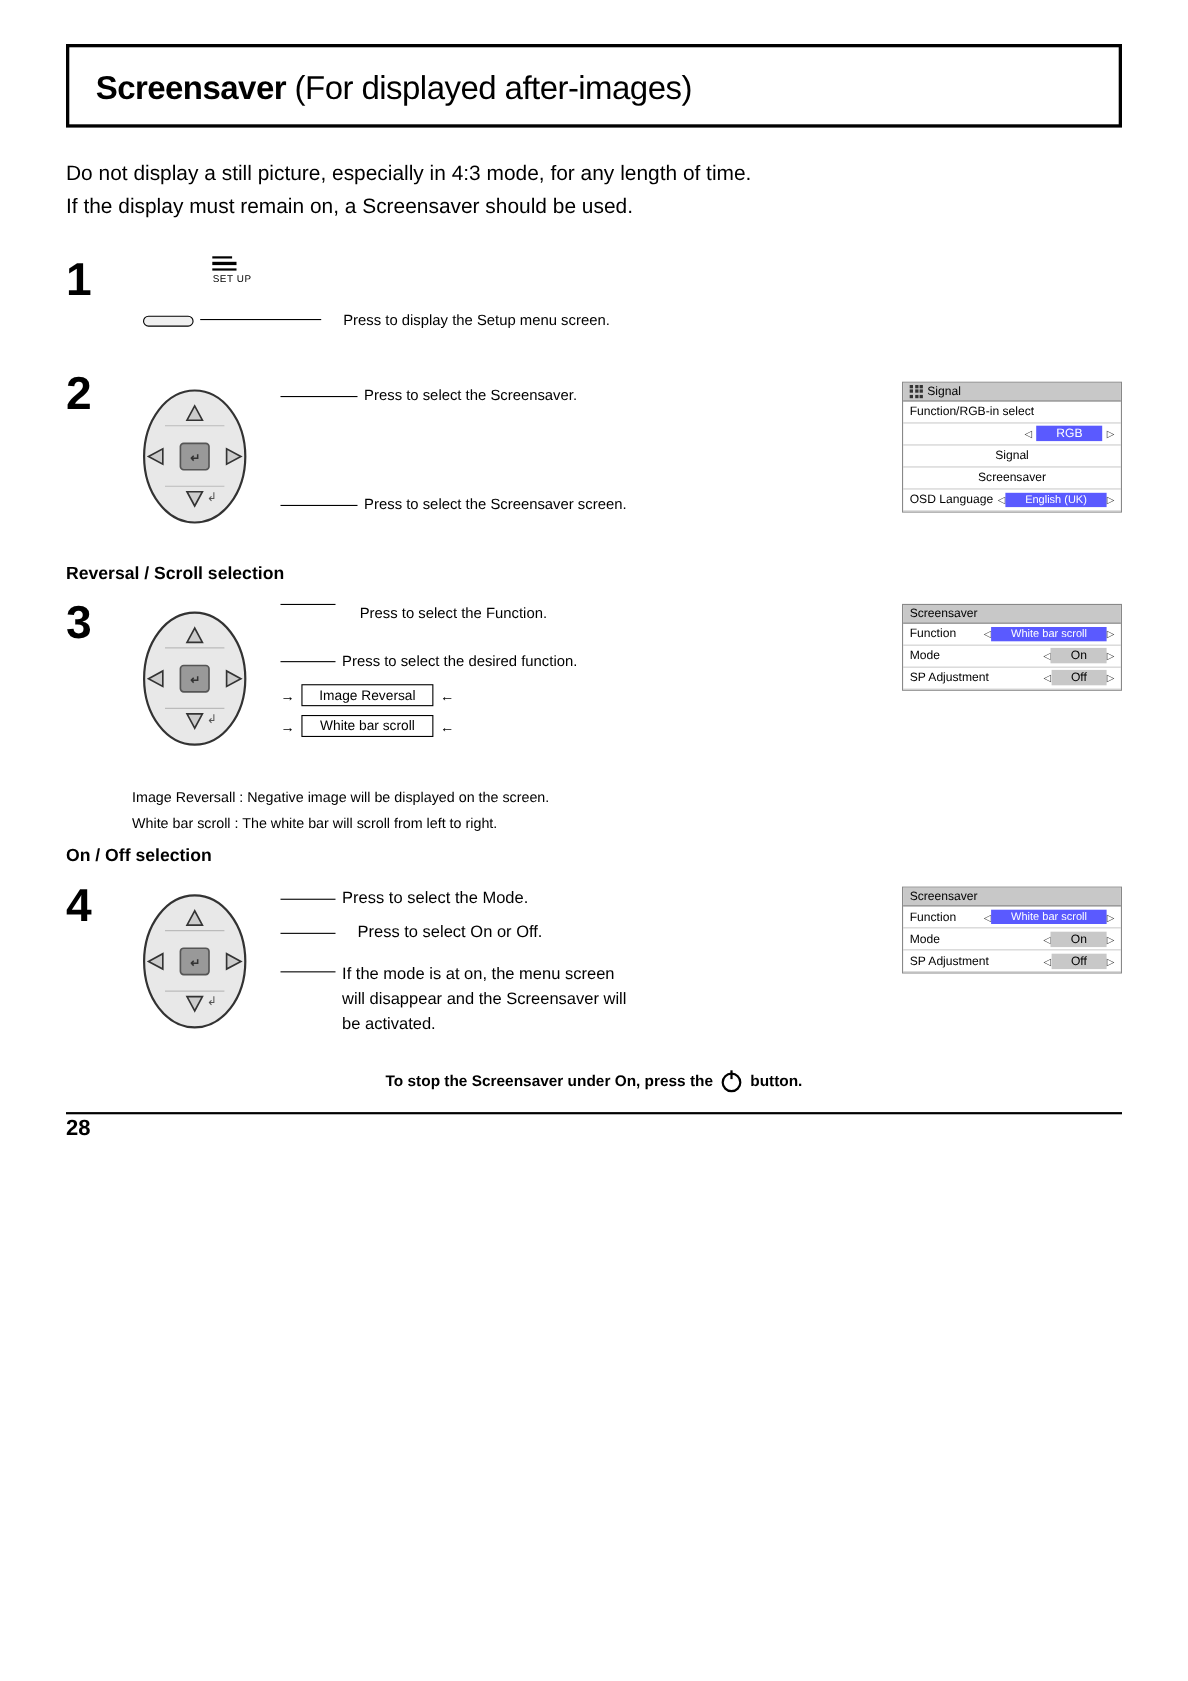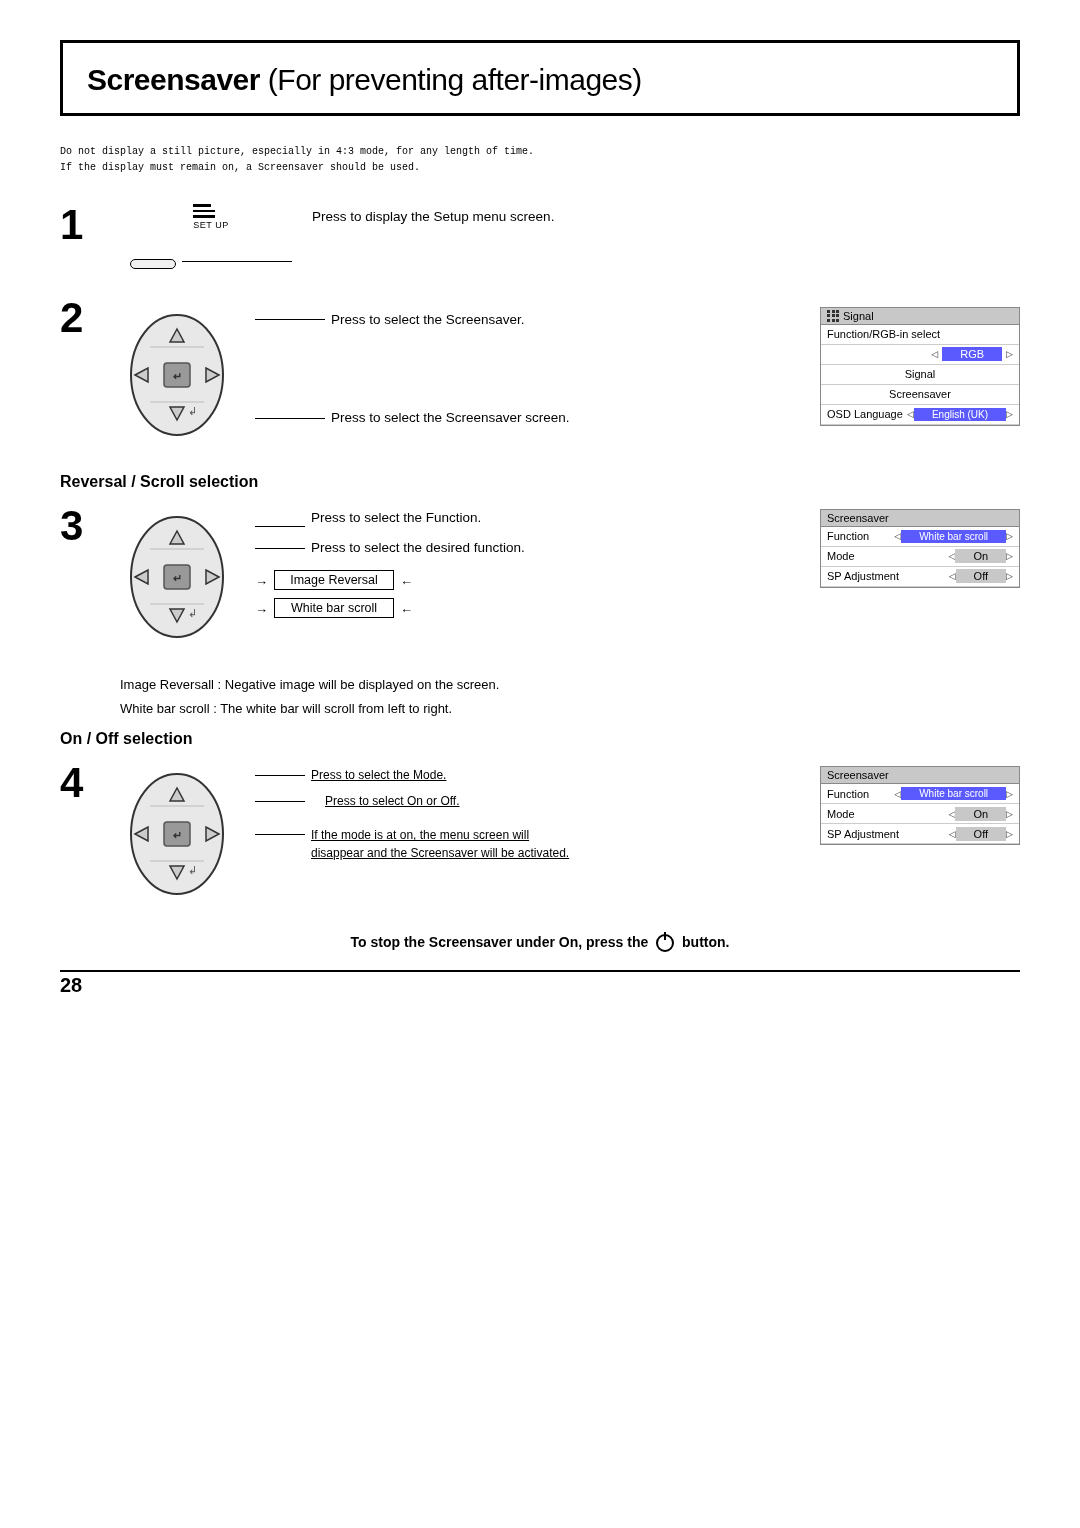--- a/index.html
+++ b/index.html
@@ -18,24 +18,23 @@
       margin-bottom: 28px;
       font-size: 36px;
       font-weight: 900;
       letter-spacing: -0.5px;
     }
     .page-title span {
       font-weight: 400;
       font-size: 30px;
     }
     .intro-text {
-      font-size: 10px;
+      font-size: 19px;
       line-height: 1.6;
       margin-bottom: 28px;
-      font-family: Liberation Mono, monospace;
     }
     .step-row {
       display: flex;
       align-items: flex-start;
       margin-bottom: 28px;
       position: relative;
     }
     .step-number {
       font-size: 42px;
       font-weight: 900;
@@ -50,20 +49,21 @@
       align-items: flex-start;
       gap: 20px;
     }
     .step-visual {
       flex-shrink: 0;
       position: relative;
     }
     .step-text-panel {
       flex: 1;
       padding-top: 4px;
+      margin-top: 45px;
     }
     .step-text-line {
       font-size: 13.5px;
       margin-bottom: 8px;
       line-height: 1.4;
     }
 
     
     .setup-btn-area {
       display: flex;
@@ -241,30 +241,29 @@
     .remote-svg {
       width: 115px;
       height: 135px;
     }
 
     .on-off-section {
       margin-top: 10px;
     }
 
     .step4-text {
-      font-size: 12px;
+      font-size: 15px;
       line-height: 1.5;
-      text-decoration: underline;
     }
   </style>
 </head>
 <body>
 
 <div class="page-title">
-  <span style="font-weight:900;">Screensaver</span><span style="font-weight:400;font-size:30px;"> (For preventing after-images)</span>
+  <span style="font-weight:900;">Screensaver</span><span style="font-weight:400;font-size:30px;"> (For displayed after-images)</span>
 </div>
 
 <div class="intro-text">
   <div>Do not display a still picture, especially in 4:3 mode, for any length of time.</div>
   <div>If the display must remain on, a Screensaver should be used.</div>
 </div>
 
 <div class="step-row">
   <div class="step-number">1</div>
   <div class="step-content">
@@ -384,21 +383,21 @@
         <polygon points="99,68 86,61 86,75" fill="#ccc" stroke="#333" stroke-width="1.5"></polygon>
         <rect x="44" y="56" width="26" height="24" rx="3" fill="#999" stroke="#555" stroke-width="1.5"></rect>
         <text x="53" y="73" font-size="11" fill="#333" font-weight="bold">↵</text>
         <text x="68" y="108" font-size="11" fill="#555">↲</text>
         <line x1="30" y1="40" x2="84" y2="40" stroke="#bbb" stroke-width="1"></line>
         <line x1="30" y1="95" x2="84" y2="95" stroke="#bbb" stroke-width="1"></line>
       </svg>
     </div>
 
     <div style="flex:1;padding-top:4px;min-width:240px;">
-      <div style="display:flex;align-items:flex-end;gap:6px;margin-bottom:12px;">
+      <div style="display:flex;align-items:flex-start;gap:22px;margin-bottom:24px;">
         <div style="width:50px;height:1px;background:#000;"></div>
         <div class="step-text-line" style="margin:0;">Press to select the Function.</div>
       </div>
       <div style="display:flex;align-items:center;gap:6px;margin-bottom:12px;">
         <div style="width:50px;height:1px;background:#000;"></div>
         <div class="step-text-line" style="margin:0;">Press to select the desired function.</div>
       </div>
 
       <div class="function-boxes">
         <div class="function-box-row">

